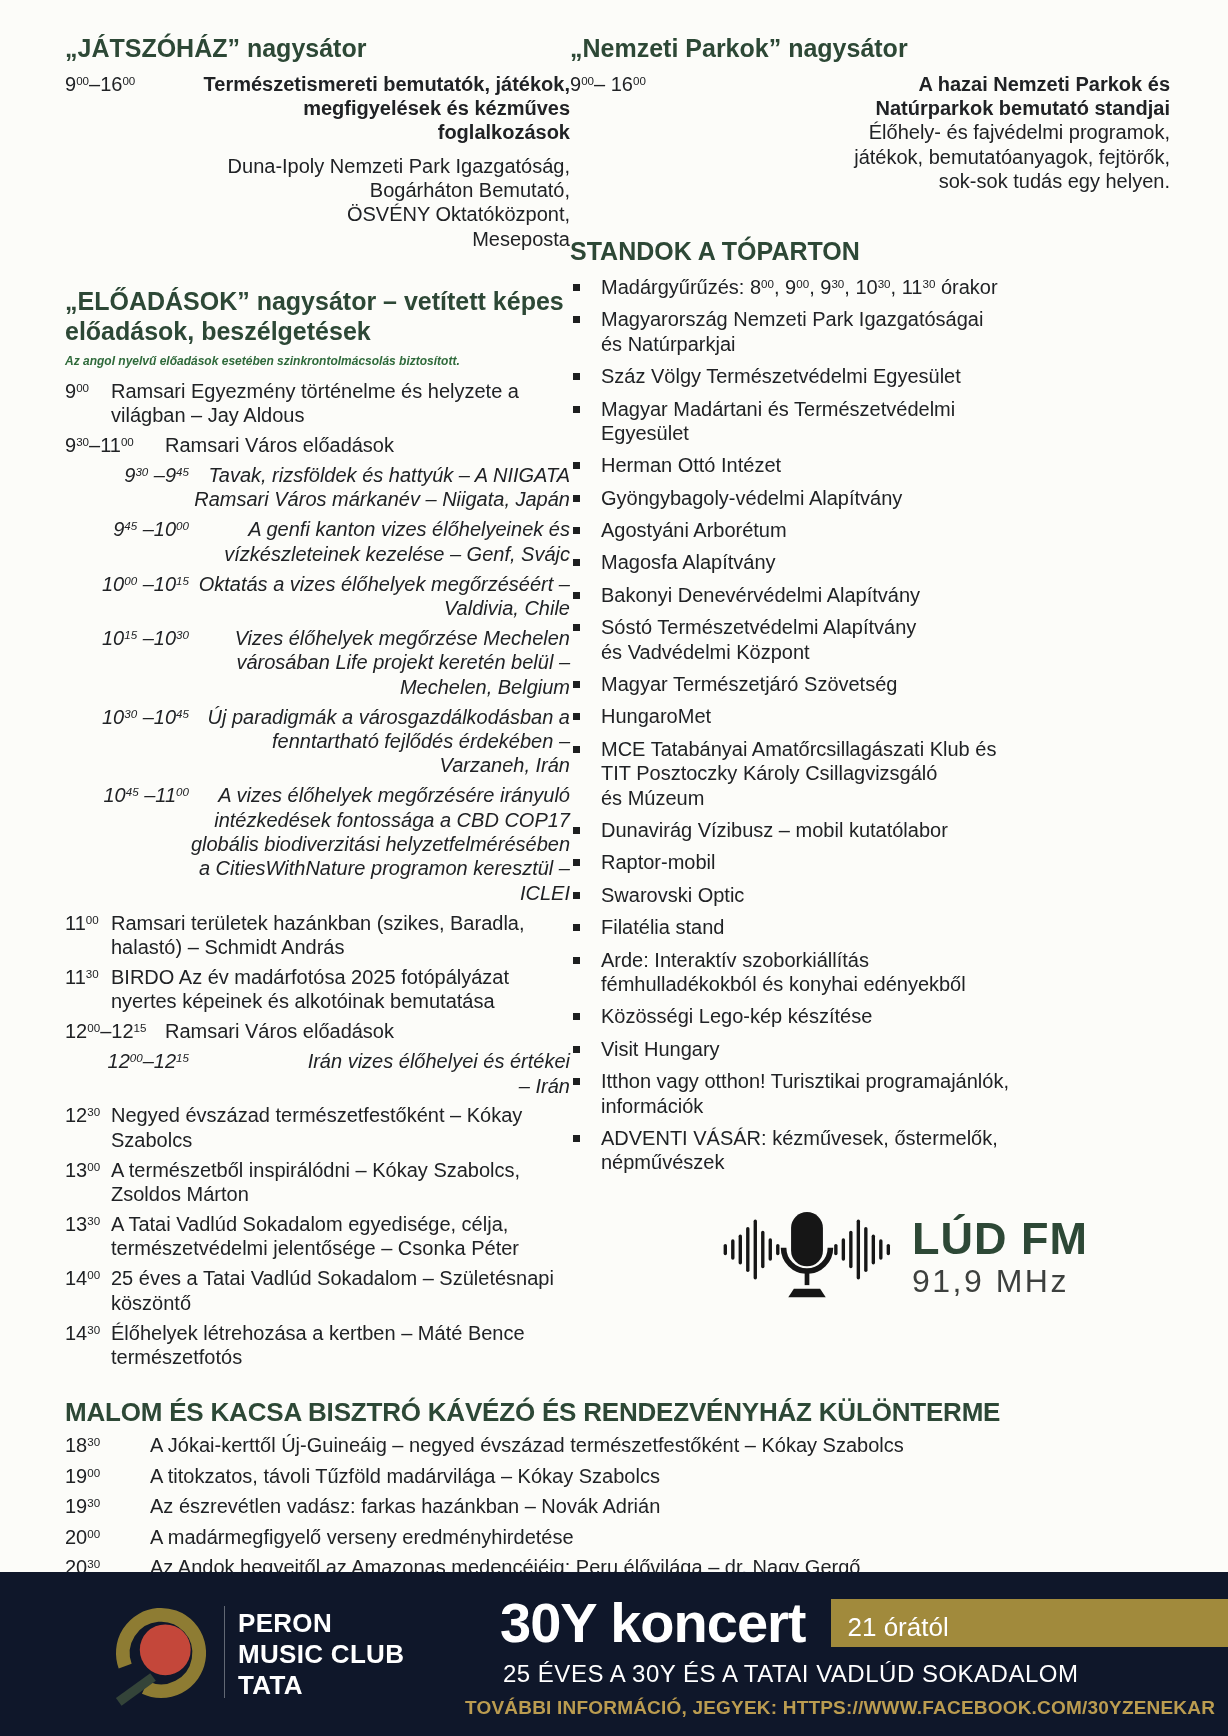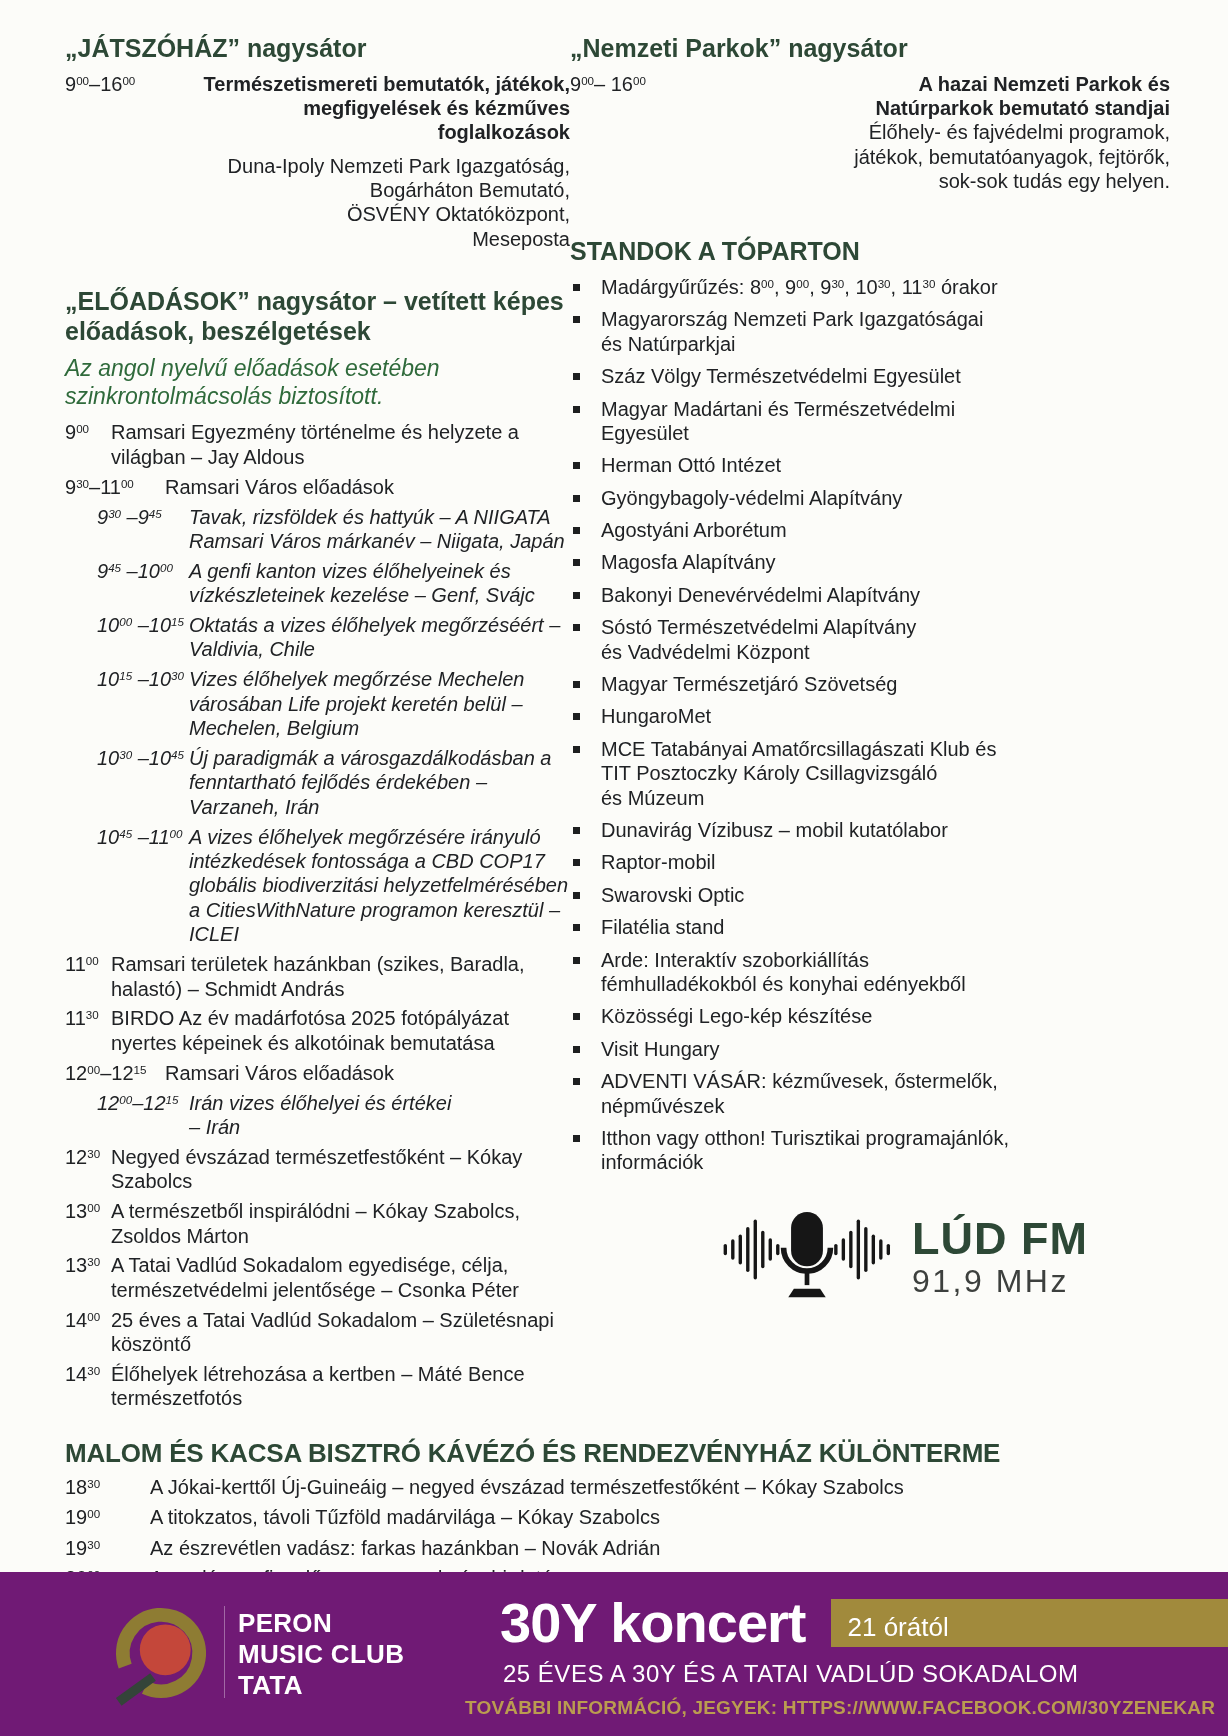--- a/index.html
+++ b/index.html
@@ -19,45 +19,45 @@
   .h-green { color:#2d4836; font-weight:700; font-size:25px; line-height:1.18; margin:0 0 8px 0; }
 
   .hdr-row { display:flex; margin-top:4px; }
   .hdr-row .t { flex:0 0 105px; }
   .col-right .hdr-row .t { flex:0 0 107px; }
   .hdr-desc { flex:1; min-width:0;text-align:right; }
   .hdr-desc .bold { font-weight:700; }
   .organizers { margin-top:9px; }
 
   .sec-eloadasok { margin-top:36px; }
-  .note { color:#2f6a3b; font-style:italic; font-weight:400; font-size:23px; margin:0 0 10px 0; }
+  .note { color:#2f6a3b; font-style:italic; font-weight:700; font-size:12px; margin:0 0 10px 0; }
 
   .prog-row { display:flex; margin:5.5px 0; }
   .prog-row .t { flex:0 0 auto; }
   .prog-row .x { flex:1; min-width:0; }
   .prog-row.single .t { flex:0 0 46px; }
   .prog-row.range  .t { flex:0 0 100px; }
-  .prog-row.sub { padding-left:32px; font-style:italic; }
+  .prog-row.sub { padding-left:32px; font-style:italic;text-align:right; }
   .prog-row.sub .t { flex:0 0 92px; }
 
   .sec-standok { margin-top:44px; }
   .stand-item { display:flex; margin:8px 0; }
   .stand-item .sq { flex:0 0 7px; width:7px; height:7px; background:#1d1f20; margin:9px 21px 0 3px; }
   .stand-item .x { flex:1; min-width:0; }
 
   .ludfm { display:flex; align-items:center; gap:16px; margin:32px 0 0 148px; }
   .lud-name { font-size:45px; font-weight:800; color:#2d4836; letter-spacing:1px; line-height:1; }
   .lud-freq { font-size:32px; color:#3d403e; letter-spacing:2.5px; line-height:1; margin-top:4px; }
 
   .malom { margin-top:22px; padding:0 58px 0 65px; }
   .malom-title { font-size:26px; letter-spacing:-0.2px; margin-bottom:6px; }
   .malom-row { display:flex; margin:6px 0; }
   .malom-row .t { flex:0 0 85px; }
 
-  .footer { position:absolute; left:0; right:0; bottom:0; height:164px; background:#701a75; }
+  .footer { position:absolute; left:0; right:0; bottom:0; height:164px; background:#0f172a; }
   .peron-logo { position:absolute; left:108px; top:28px; width:106px; height:106px; }
   .vline { position:absolute; left:224px; top:34px; width:1px; height:92px; background:rgba(255,255,255,0.35); }
   .peron-text { position:absolute; left:238px; top:36px; color:#ffffff; font-weight:700; font-size:26px; line-height:1.2; letter-spacing:0.3px; }
   .concert { position:absolute; left:465px; right:0; top:23px; }
   .row1 { display:flex; align-items:center; }
   .t30y { margin-left:35px; color:#ffffff; font-weight:800; font-size:56px; line-height:1; letter-spacing:-1px; white-space:nowrap; }
   .badge21 { flex:1; margin-left:26px; background:#a18a3c; color:#ffffff; font-weight:400; font-size:26px; line-height:1; padding:15px 0 7px 16px; }
   .sub25 { margin:8px 0 0 38px; color:#ffffff; font-size:24px; letter-spacing:0.5px; }
   .gold-info { margin-top:8px; color:#bb9c50; font-weight:700; font-size:19px; letter-spacing:0.2px; }
 </style>
@@ -297,28 +297,28 @@
               <span class="x pre">Közösségi Lego-kép készítése</span>
             </div>
 
             <div class="stand-item">
               <span class="sq"></span>
               <span class="x pre">Visit Hungary</span>
             </div>
 
             <div class="stand-item">
               <span class="sq"></span>
+              <span class="x pre">Itthon vagy otthon! Turisztikai programajánlók,
+információk</span>
+            </div>
+
+            <div class="stand-item">
+              <span class="sq"></span>
               <span class="x pre">ADVENTI VÁSÁR: kézművesek, őstermelők,
 népművészek</span>
-            </div>
-
-            <div class="stand-item">
-              <span class="sq"></span>
-              <span class="x pre">Itthon vagy otthon! Turisztikai programajánlók,
-információk</span>
             </div>
           </div>
       </section>
 
       <div class="ludfm">
         <svg width="178" height="100" viewBox="0 0 190 104">
           <g fill="#161616">
             <rect x="6" y="38" width="3.6" height="12" rx="1.8"></rect>
             <rect x="14" y="33" width="3.6" height="22" rx="1.8"></rect>
             <rect x="22" y="28" width="3.6" height="32" rx="1.8"></rect>

